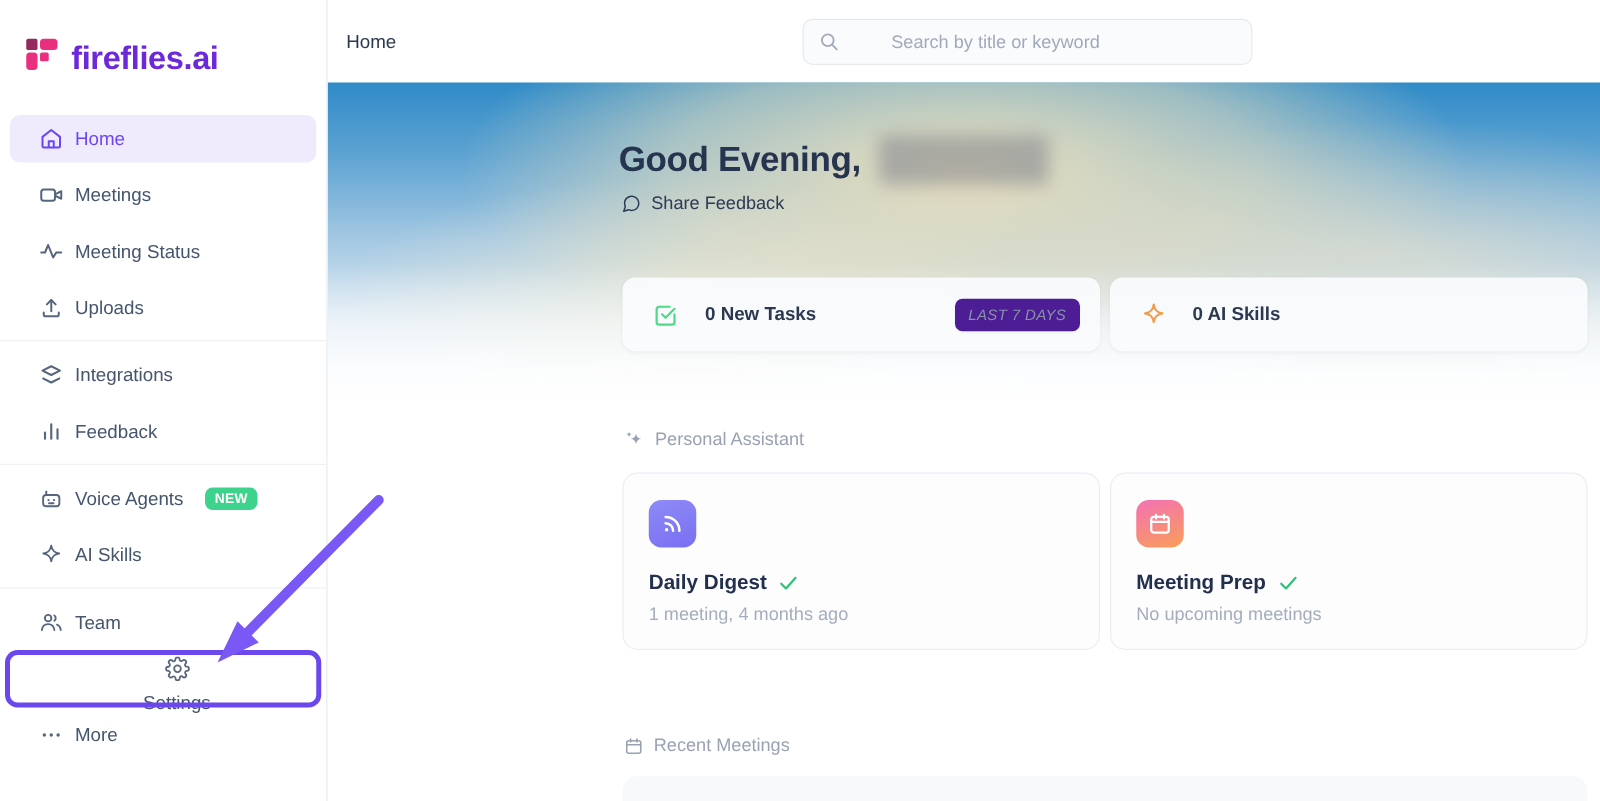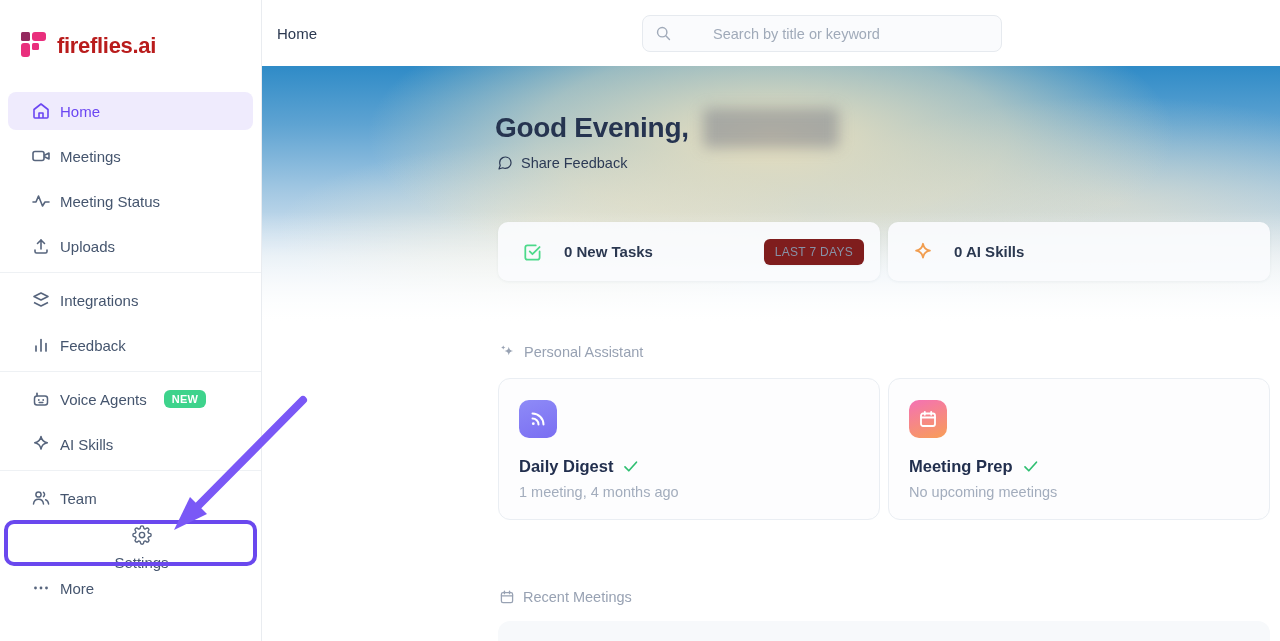--- a/index.html
+++ b/index.html
@@ -4,21 +4,21 @@
 <style>
   * { margin:0; padding:0; box-sizing:border-box; }
   html,body { width:1280px; height:641px; overflow:hidden; }
   body { font-family:"Liberation Sans", sans-serif; background:#fff; position:relative; }
 
   .app { width:1280px; height:641px; position:relative; display:flex; }
 
   
   .sidebar { width:262px; height:641px; background:#fff; border-right:1px solid #e9ecf0; flex:0 0 262px; position:relative; z-index:2; }
   .logo-row { display:flex; align-items:center; gap:10px; padding:26px 0 0 20px; height:66px; }
-  .logo-word { font-size:22px; font-weight:700; color:#b91c1c; letter-spacing:-0.3px; }
+  .logo-word { font-size:26px; font-weight:700; color:#6d28d9; letter-spacing:-0.3px; }
   .nav { margin-top:26px; }
   .nav-item { height:38px; margin:0 8px 7px 8px; display:flex; align-items:center; gap:9px; padding-left:22px; border-radius:8px; cursor:pointer; position:relative; }
   .nav-item .icon { width:21px; height:21px; display:flex; align-items:center; justify-content:center; flex:0 0 21px; }
   .nav-label { font-size:15px; color:#45556e; }
   .nav-item.active { background:#efebfd; }
   .nav-item.active .nav-label { color:#6b46f2; font-weight:500; }
   .nav-item.ring { outline:4px solid #6a48ee; outline-offset:0px; border-radius:6px;flex-direction:column; }
   .divider { border:none; border-top:1px solid #eef1f4; margin:5px 0 8px 0; }
   .badge-new { background:#3ed38c; color:#fff; font-size:11px; font-weight:700; border-radius:6px; padding:3px 8px; margin-left:8px; letter-spacing:.3px; }
 
@@ -41,21 +41,21 @@
   .hero::after { content:""; position:absolute; inset:0; background:linear-gradient(180deg, rgba(255,255,255,0) 55%, #ffffff 97%); pointer-events:none; }
   .hero-inner { position:absolute; inset:0; z-index:1; }
   .greeting-row { position:absolute; left:233px; top:42px; display:flex; align-items:center; }
   .greeting { font-size:28px; font-weight:700; color:#263450; letter-spacing:-0.3px; }
   .blur-name { width:136px; height:40px; margin-left:14px; border-radius:5px; background:rgba(125,130,140,.55); filter:blur(7px); }
   .feedback-row { position:absolute; left:235px; top:89px; display:flex; align-items:center; gap:8px; cursor:pointer; }
   .feedback-label { font-size:14.5px; color:#2c3a55; }
   .stats-row { position:absolute; left:236px; right:10px; top:156px; display:grid; grid-template-columns:1fr 1fr; gap:8px; }
   .stat-card { height:59px; background:rgba(250,251,253,.93); border-radius:10px; box-shadow:0 1px 3px rgba(40,60,90,.06); display:flex; align-items:center; padding:0 16px 0 24px; gap:20px; }
   .stat-label { font-size:15px; font-weight:600; color:#2b3850; }
-  .stat-badge { margin-left:auto; background:#7f1d1d; border-radius:6px; padding:6px 11px; font-size:12px; color:#8792a6; letter-spacing:.3px; box-shadow:0 1px 2px rgba(40,60,90,.05); }
+  .stat-badge { margin-left:auto; background:#4c1d95; border-radius:6px; padding:6px 11px; font-size:12px; color:#8792a6; letter-spacing:.3px; box-shadow:0 1px 2px rgba(40,60,90,.05);font-style:italic; }
 
   
   .content { padding:12px 10px 0 236px; background:#fff; }
   .section-head { display:flex; align-items:center; gap:8px; margin:0 0 0 1px; }
   .section-title { font-size:14.5px; color:#98a2b3; }
   .pa-cards { display:grid; grid-template-columns:1fr 1fr; gap:8px; margin-top:18px; }
   .pa-card { height:142px; background:#fdfdfe; border:1px solid #eaeef3; border-radius:12px; padding:21px 20px; cursor:pointer; }
   .pa-icon { width:38px; height:38px; border-radius:10px; display:flex; align-items:center; justify-content:center; }
   .pa-icon.purple { background:linear-gradient(160deg, #8e8bf7 0%, #7a6ef2 100%); }
   .pa-icon.pink { background:linear-gradient(160deg, #f471b5 0%, #f89e57 100%); }

